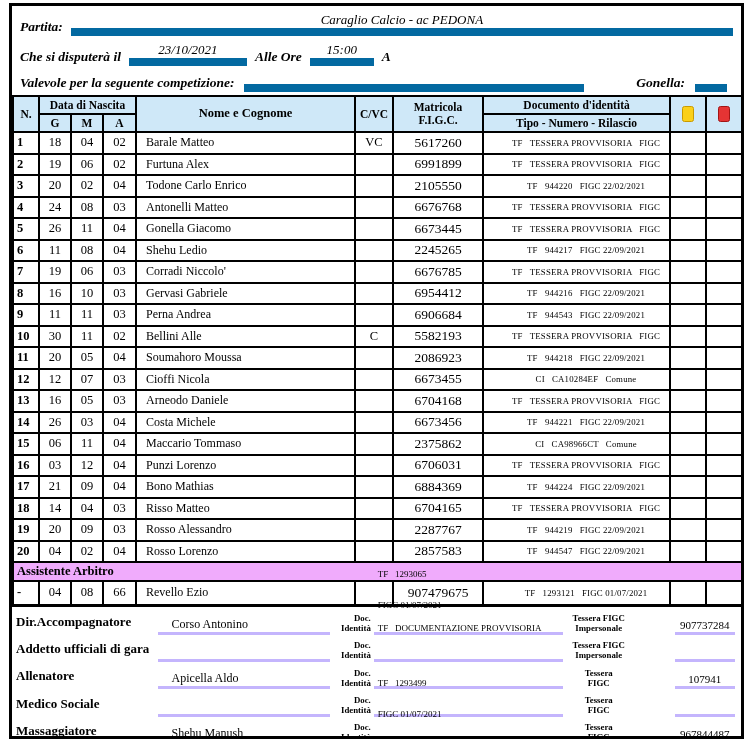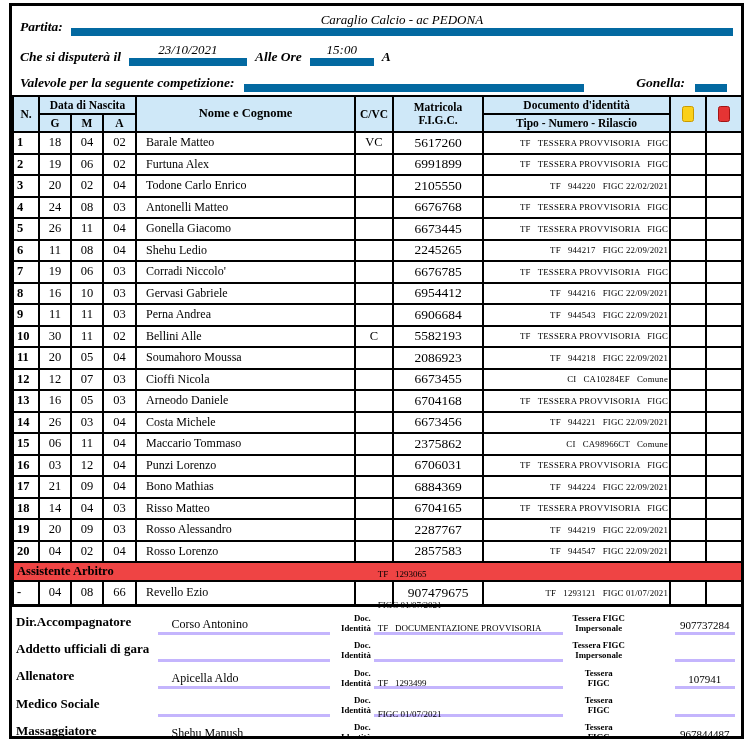--- a/index.html
+++ b/index.html
@@ -47,23 +47,23 @@
   .roster thead th {
     background: #cfe8f8; font-size: 11.5px; font-weight: bold; height: 18px;
     text-align: center; line-height: 1.1;
   }
   .roster td { font-size: 12.5px; height: 21.5px; }
   td.c-n { font-weight: bold; text-align: left; padding-left: 3px; }
   td.c-d { text-align: center; }
   td.c-name { text-align: left; padding-left: 9px; font-size: 12px; }
   td.c-cvc { text-align: center; }
   td.c-mat { text-align: center; font-size: 13.5px; }
-  td.c-doc { text-align: right; padding-left: 20px; font-size: 8.8px; white-space: pre; letter-spacing: 0.2px; }
+  td.c-doc { text-align: center; padding-left: 20px; font-size: 8.8px; white-space: pre; letter-spacing: 0.2px; }
   tr.band td {
-    background: #ef4444; font-weight: bold; font-size: 12.5px; height: 19px;
+    background: #f0abfc; font-weight: bold; font-size: 12.5px; height: 19px;
     text-align: left; padding-left: 3px;
   }
   tbody.assist td { height: 24px; }
   .card {
     display: inline-block; width: 12px; height: 16px; border-radius: 2.5px;
     vertical-align: middle;
   }
   .card.y { background: #fbd019; border: 1px solid #c99a00; }
   .card.r { background: #e53434; border: 1px solid #a31515; }
 

